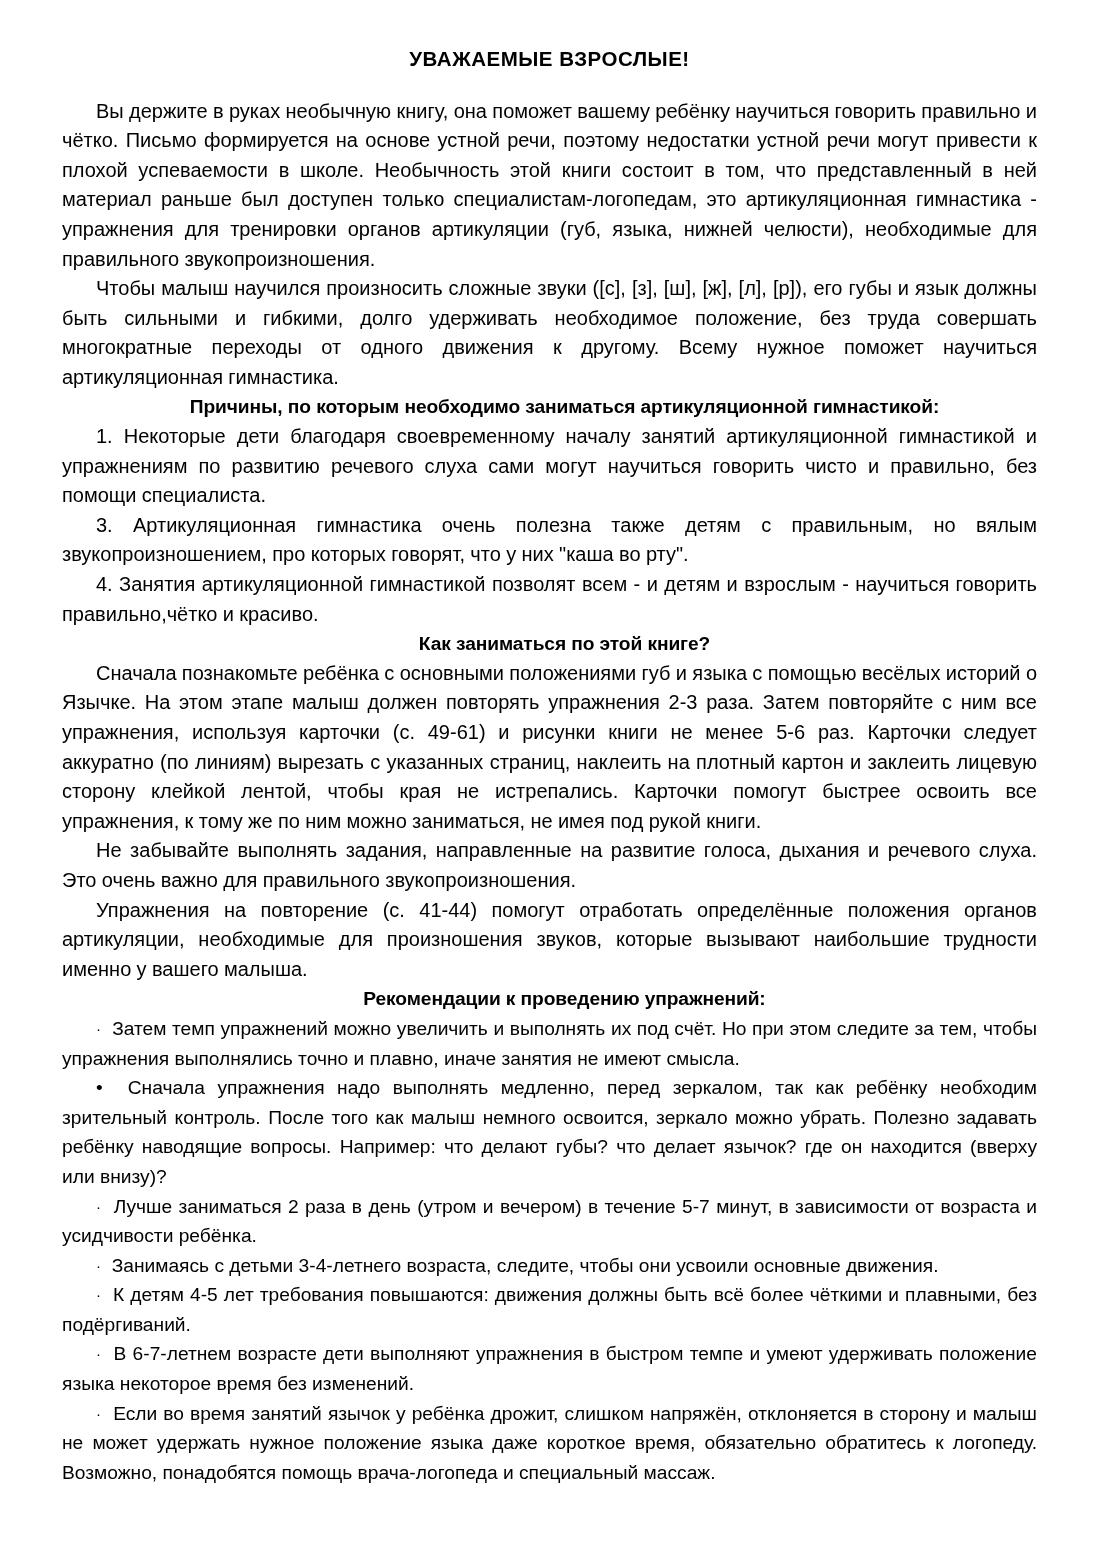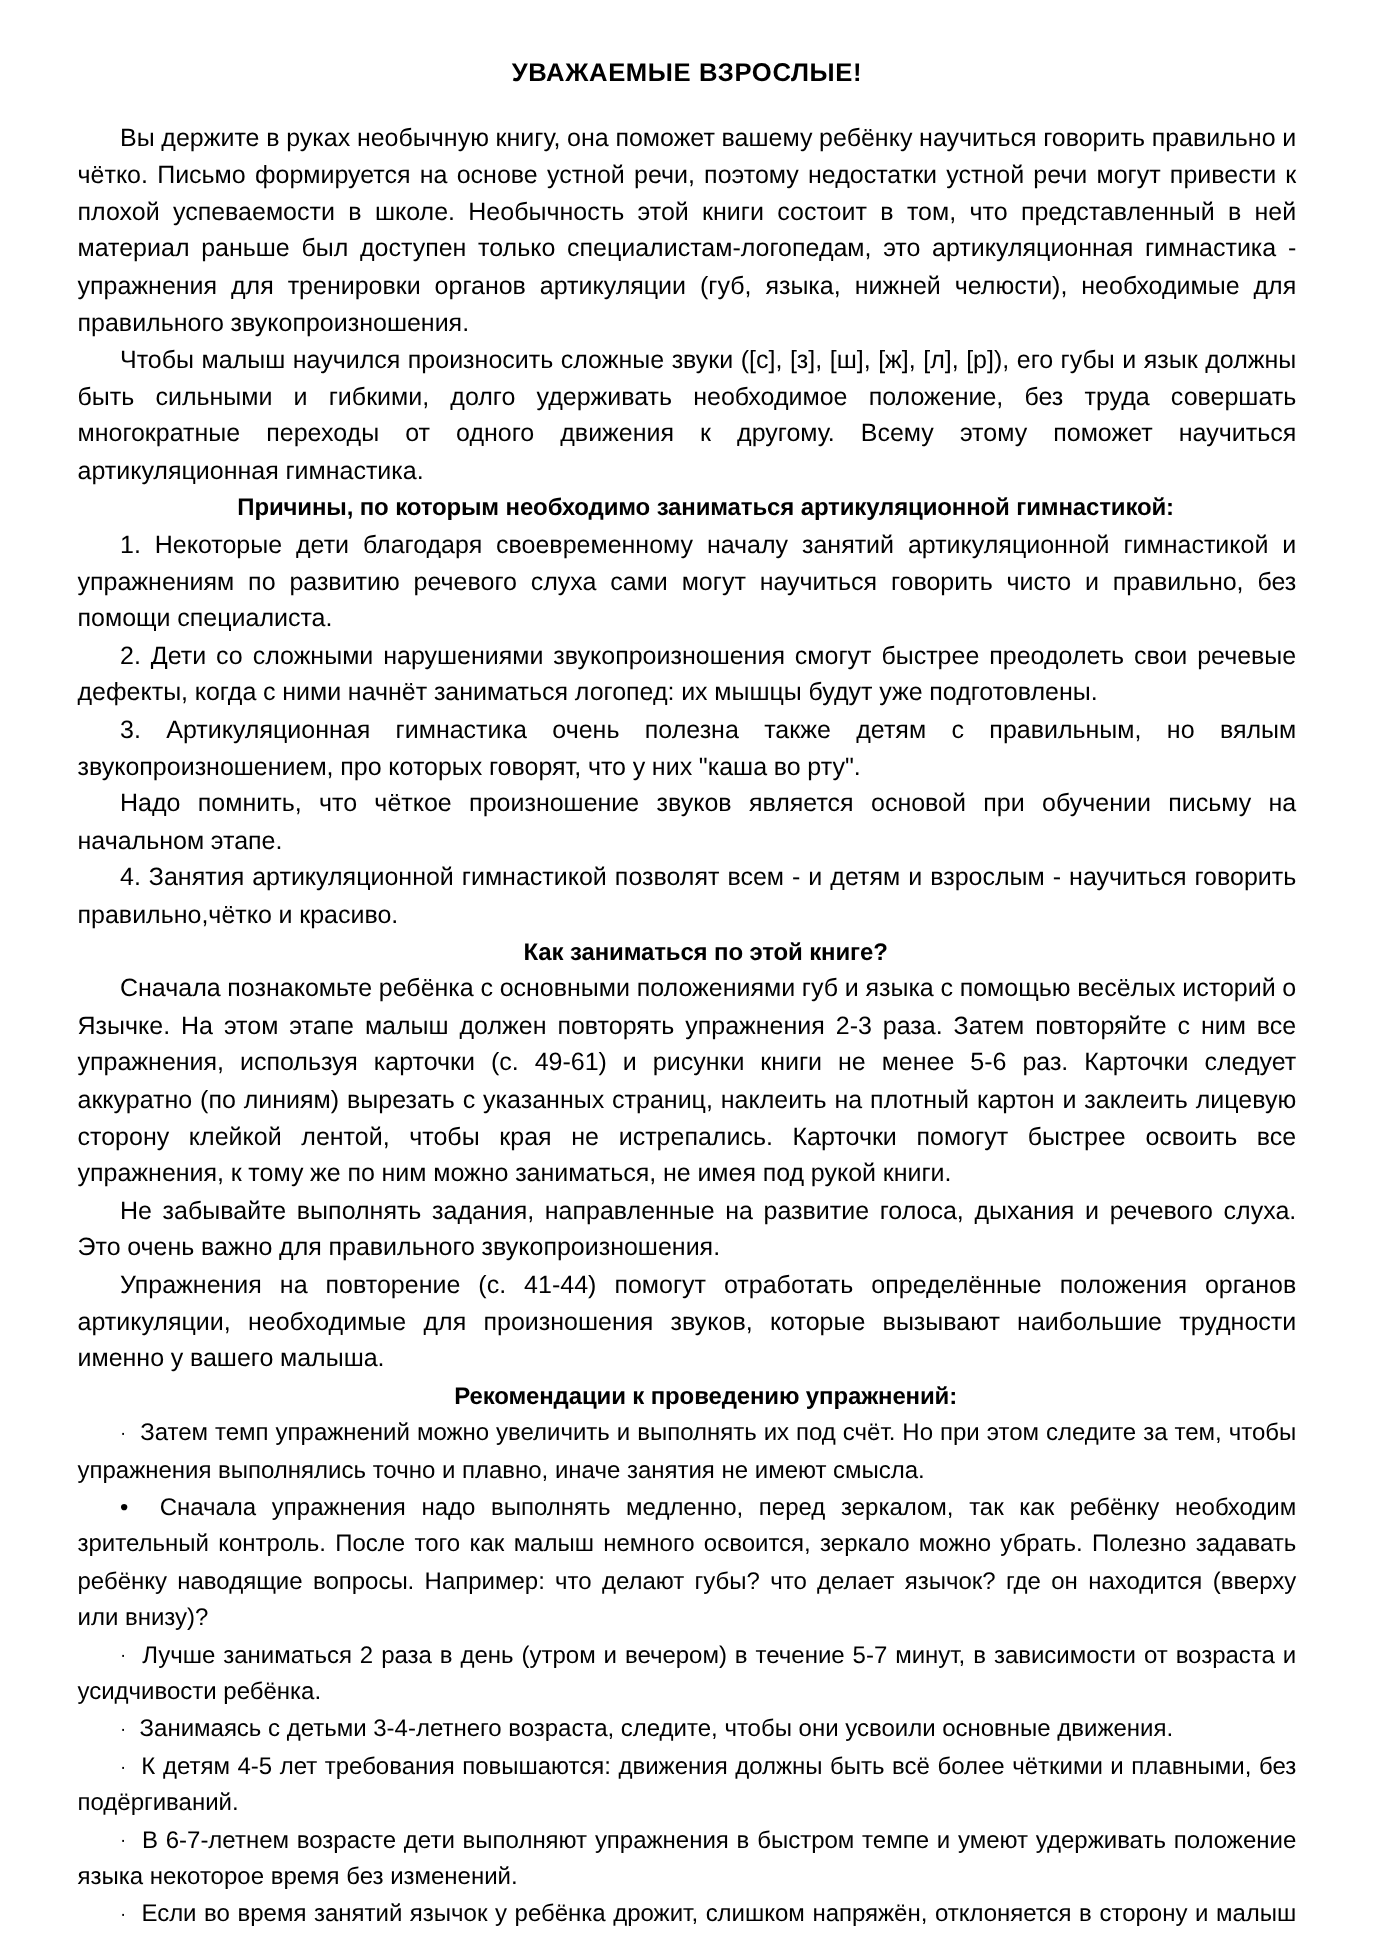--- a/index.html
+++ b/index.html
@@ -79,31 +79,29 @@
 </head>
 <body>
 
 <div class="page">
   <div class="content">
 
     <h1 class="doc-title">УВАЖАЕМЫЕ  ВЗРОСЛЫЕ!</h1>
 
     <p class="para indent">Вы держите в руках необычную книгу, она поможет вашему ребёнку научиться говорить правильно и чётко. Письмо формируется на основе устной речи, поэтому недостатки устной речи могут привести к плохой успеваемости в школе. Необычность этой книги состоит в том, что представленный в ней материал раньше был доступен только специалистам-логопедам, это артикуляционная гимнастика - упражнения для тренировки органов артикуляции (губ, языка, нижней челюсти), необходимые для правильного звукопроизношения.</p>
 
-    <p class="para indent">Чтобы малыш научился произносить сложные звуки ([с], [з], [ш], [ж], [л], [р]), его губы и язык должны быть сильными и гибкими, долго удерживать необходимое положение, без труда совершать многократные переходы от одного движения к другому.  Всему этому поможет научиться артикуляционная гимнастика.</p>
+    <p class="para indent">Чтобы малыш научился произносить сложные звуки ([с], [з], [ш], [ж], [л], [р]), его губы и язык должны быть сильными и гибкими, долго удерживать необходимое положение, без труда совершать многократные переходы от одного движения к другому.  Всему нужное поможет научиться артикуляционная гимнастика.</p>
 
     <p class="heading">Причины, по которым необходимо заниматься артикуляционной гимнастикой:</p>
 
     <p class="para indent">1. Некоторые дети благодаря своевременному началу занятий артикуляционной гимнастикой и упражнениям по развитию речевого слуха  сами могут научиться говорить чисто и правильно, без помощи специалиста.</p>
 
-    <p class="para indent">2. Дети со сложными нарушениями звукопроизношения смогут быстрее преодолеть свои речевые дефекты, когда с ними начнёт заниматься логопед: их мышцы будут уже подготовлены.</p>
 
     <p class="para indent">3. Артикуляционная гимнастика очень полезна также детям с правильным, но вялым звукопроизношением, про которых говорят, что у них "каша во рту".</p>
 
-    <p class="para indent">Надо помнить, что чёткое произношение звуков является основой при обучении письму на начальном этапе.</p>
 
     <p class="para indent">4. Занятия артикуляционной гимнастикой позволят всем - и детям и взрослым - научиться говорить правильно,чётко и красиво.</p>
 
     <p class="heading">Как заниматься  по этой книге?</p>
 
     <p class="para indent">Сначала познакомьте ребёнка с основными положениями губ и языка с помощью весёлых историй о Язычке. На этом этапе малыш должен повторять упражнения 2-3 раза. Затем повторяйте с ним все упражнения, используя карточки (с. 49-61) и рисунки книги не менее 5-6 раз. Карточки следует аккуратно (по линиям) вырезать с указанных страниц, наклеить на плотный картон и заклеить лицевую сторону клейкой лентой, чтобы края не истрепались. Карточки помогут быстрее освоить все упражнения, к тому же по ним можно заниматься, не имея под рукой книги.</p>
 
     <p class="para indent">Не забывайте выполнять задания, направленные на развитие голоса, дыхания и речевого слуха. Это очень важно для правильного звукопроизношения.</p>
 
     <p class="para indent">Упражнения на повторение (с. 41-44) помогут отработать определённые положения органов артикуляции, необходимые для произношения звуков, которые вызывают наибольшие трудности именно у вашего малыша.</p>

